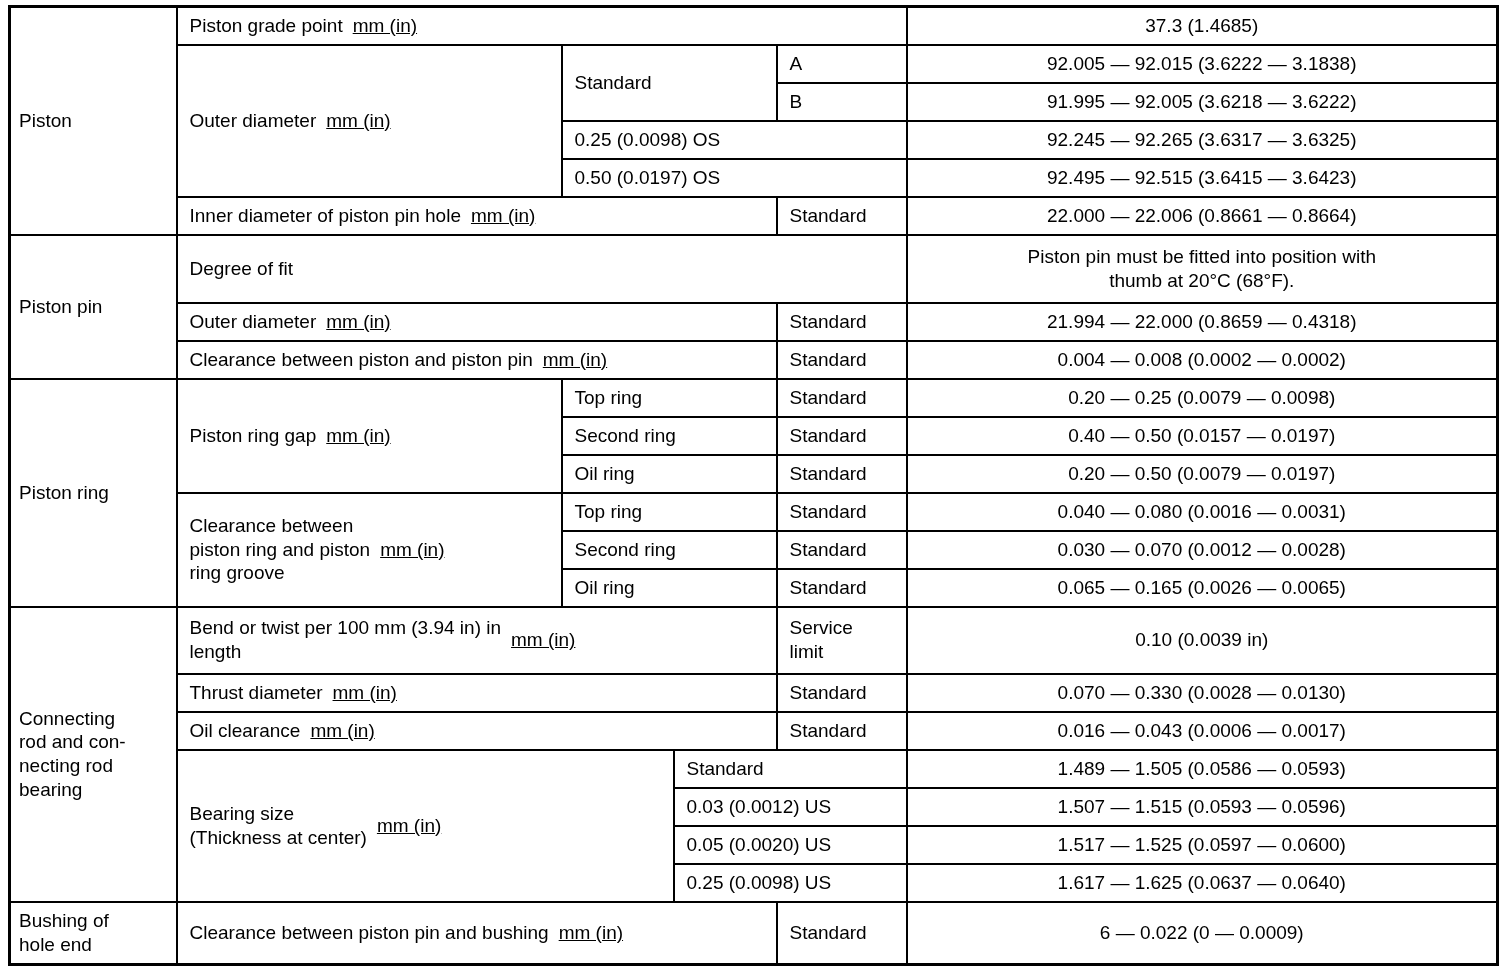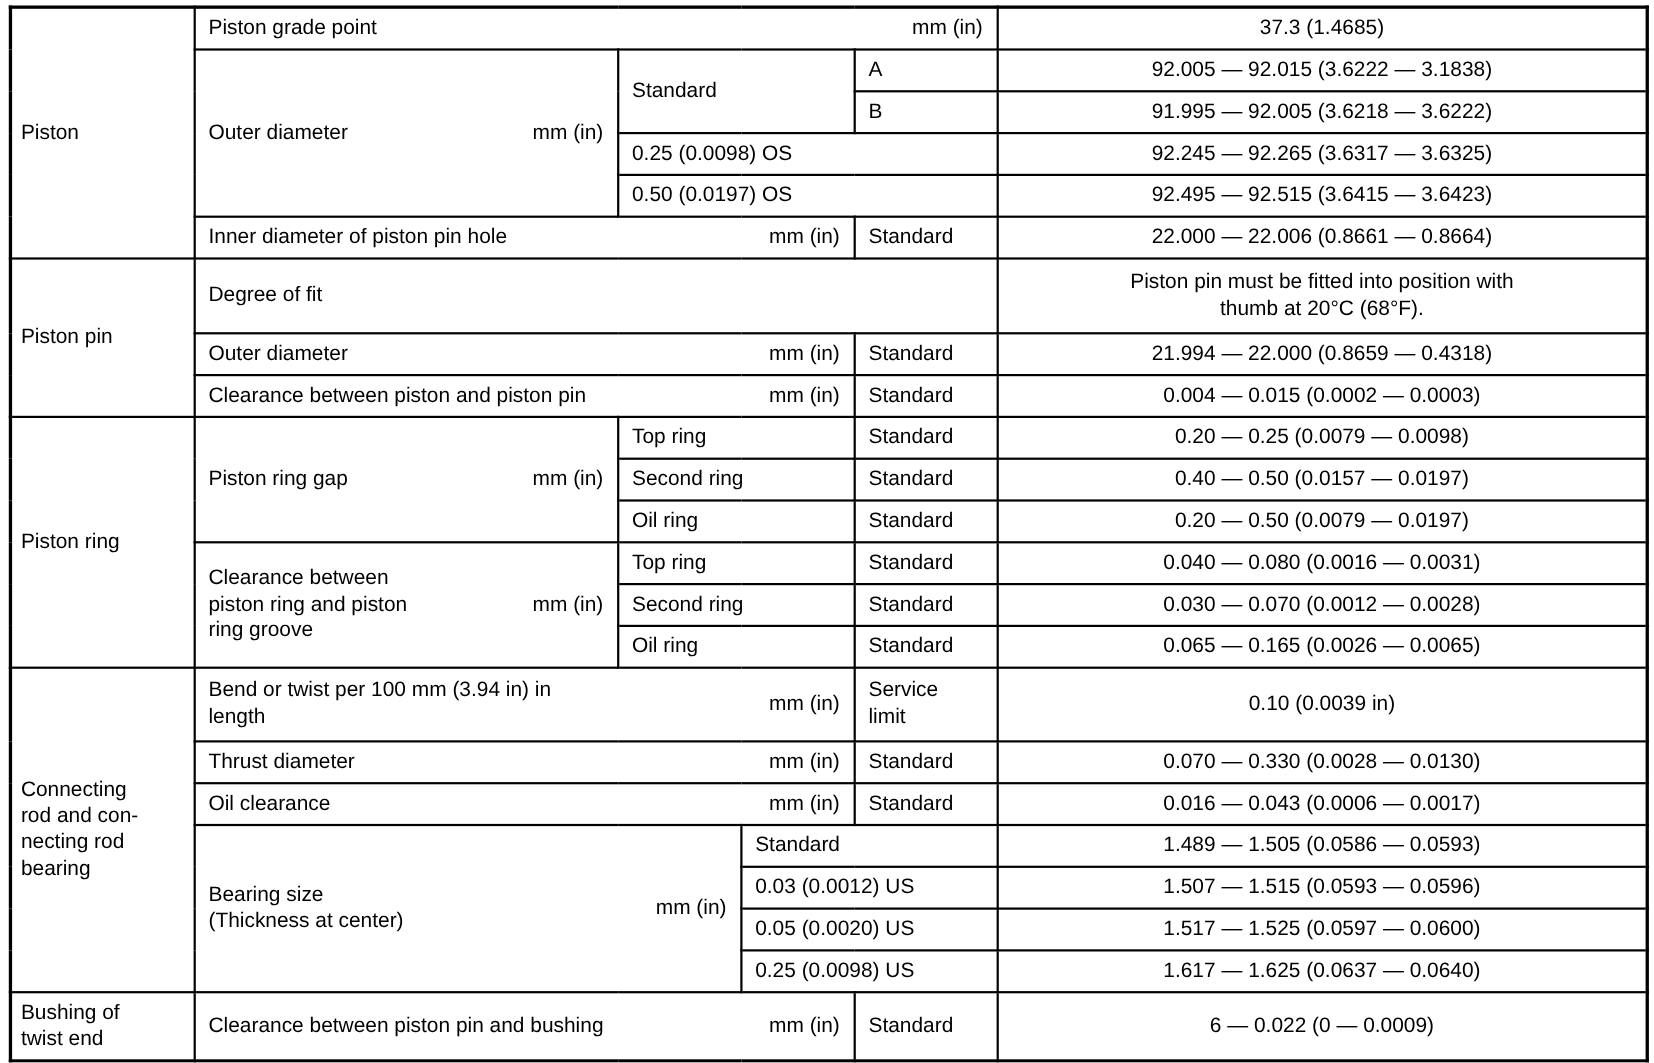--- a/index.html
+++ b/index.html
@@ -23,23 +23,23 @@
     border: 2px solid #000000;
     padding: 2px 12px;
     font-size: 19px;
     line-height: 1.25;
     vertical-align: middle;
     overflow: hidden;
   }
   .spec td.sec { white-space: pre-line; padding: 2px 8px; }
   .spec td.val { text-align: center; white-space: pre-line; padding: 2px 24px; }
   .spec td.pre { white-space: pre-line; }
-  .lu { display: flex; justify-content: space-between; align-items: center; gap: 10px; }
+  .lu { display: flex; align-items: center; gap: 10px; }
   .lbl { white-space: pre-line; }
-  .unit { white-space: nowrap; flex: 0 0 auto; }
+  .unit { white-space: nowrap; flex: 0 0 auto; text-decoration: underline; }
   tr.h38 { height: 38px; }
   tr.h68 { height: 68px; }
   tr.h67 { height: 67px; }
   tr.h63 { height: 63px; }
 </style>
 </head>
 <body>
 
 <div class="page">
 <table class="spec">
@@ -125,21 +125,21 @@
   </tr>
 
   <tr class="h38">
     <td colspan="3">
       <div class="lu">
         <span class="lbl">Clearance between piston and piston pin</span>
         <span class="unit">mm (in)</span>
       </div>
     </td>
     <td>Standard</td>
-    <td class="val">0.004 — 0.015 (0.0002 — 0.0003)</td>
+    <td class="val">0.004 — 0.008 (0.0002 — 0.0002)</td>
   </tr>
 
   <tr class="h38">
     <td class="sec" rowspan="6">Piston ring</td>
     <td rowspan="3">
       <div class="lu">
         <span class="lbl">Piston ring gap</span>
         <span class="unit">mm (in)</span>
       </div>
     </td>
@@ -247,21 +247,21 @@
     <td class="val">1.517 — 1.525 (0.0597 — 0.0600)</td>
   </tr>
 
   <tr class="h38">
     <td colspan="2">0.25 (0.0098) US</td>
     <td class="val">1.617 — 1.625 (0.0637 — 0.0640)</td>
   </tr>
 
   <tr class="h63">
     <td class="sec">Bushing of
-twist end</td>
+hole end</td>
     <td colspan="3">
       <div class="lu">
         <span class="lbl">Clearance between piston pin and bushing</span>
         <span class="unit">mm (in)</span>
       </div>
     </td>
     <td>Standard</td>
     <td class="val">6 — 0.022 (0 — 0.0009)</td>
   </tr>
 

